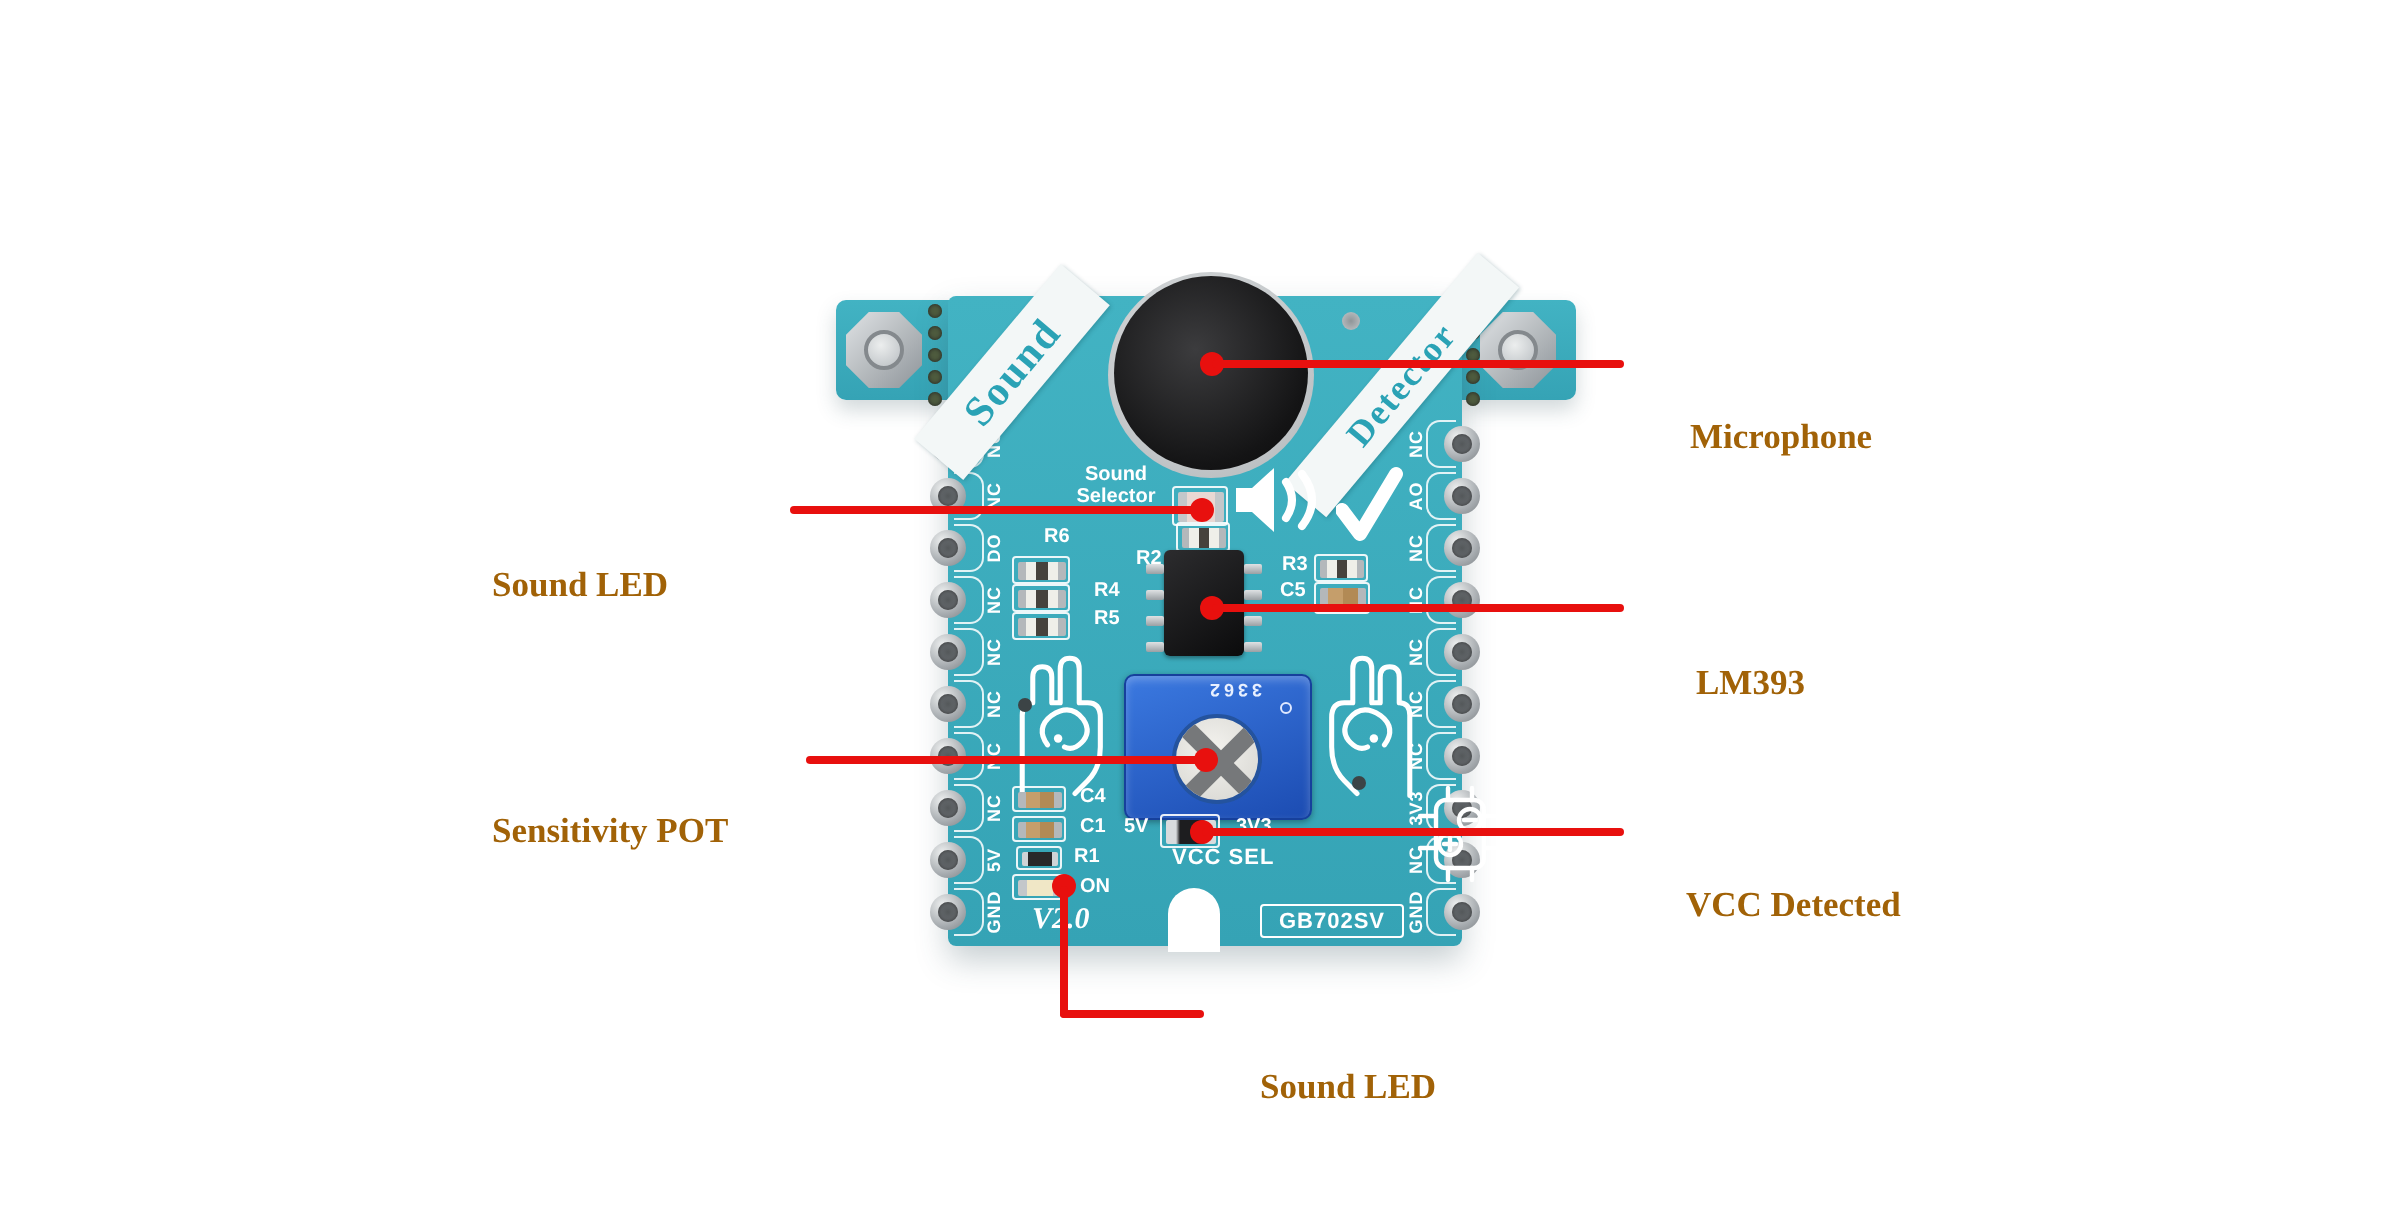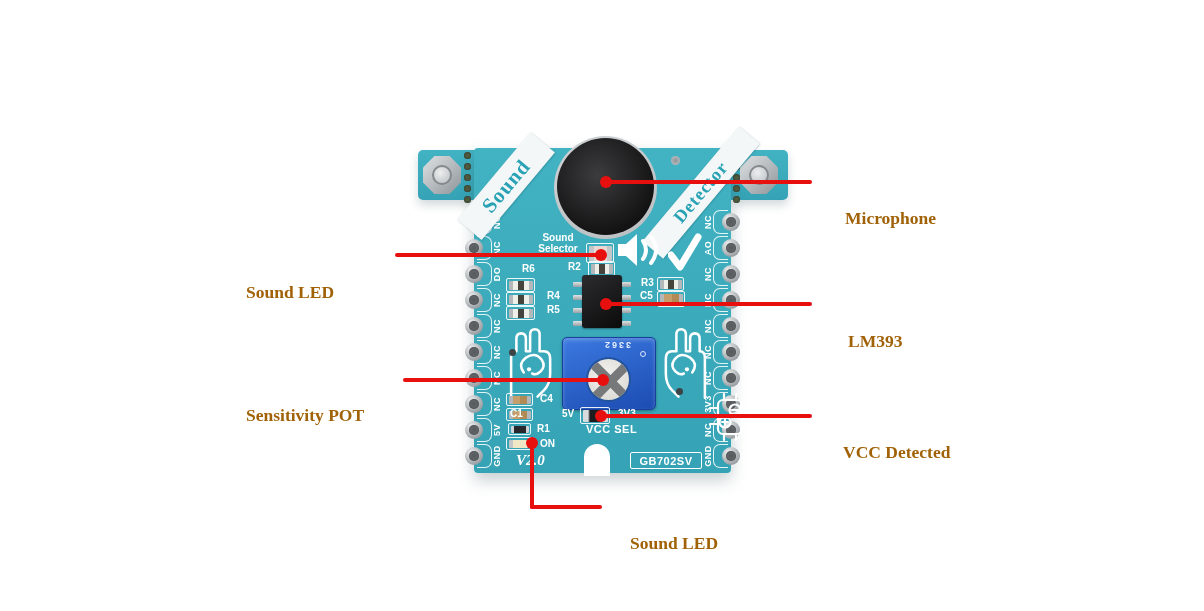--- a/index.html
+++ b/index.html
@@ -253,21 +253,21 @@
   <div class="mic"></div>
   <div class="drill" style="left:671px;top:156px;width:9px;height:9px;background:radial-gradient(#8f9598,#c2c6c9)"></div>
 
   <div class="silk" style="left:529px;top:233px;width:58px;text-align:center">
     <span>Sound</span><br>
     <span>Selector</span>
   </div>
   <div class="smd led-s" style="left:586px;top:243px;width:28px;height:20px">
       <i></i>
     </div>
-  <span class="silk" style="left:568px;top:262px">R2</span>
+  <span class="silk" style="left:568px;top:275px">R2</span>
   <div class="smd res-w" style="left:588px;top:261px;width:27px;height:15px">
       <i></i>
     </div>
 
   <svg class="svgmark" style="left:616px;top:231px" width="52" height="38" viewBox="0 0 52 38">
     <path d="M2 13 h8 l11 -10 v32 l-11 -10 h-8 z" fill="#fff"></path>
     <path d="M27 10 q6 9 0 18 M35 6 q10 13 0 26" fill="none" stroke="#fff" stroke-width="4" stroke-linecap="round"></path>
   </svg>
   <svg class="svgmark" style="left:668px;top:233px" width="34" height="40" viewBox="0 0 34 40">
     <path d="M3 22 l9 12 L30 4" fill="none" stroke="#fff" stroke-width="7" stroke-linecap="round" stroke-linejoin="round"></path>
@@ -330,21 +330,21 @@
       <b class="b"></b>
     </div>
 
   <div class="smd cap-t" style="left:506px;top:393px;width:27px;height:13px">
       <i></i>
     </div>
   <span class="silk" style="left:540px;top:394px">C4</span>
   <div class="smd cap-t" style="left:506px;top:408px;width:27px;height:13px">
       <i></i>
     </div>
-  <span class="silk" style="left:510px;top:409px">C1</span>
+  <span class="silk" style="left:540px;top:409px">C1</span>
   <span class="silk" style="left:562px;top:409px">5V</span>
   <div class="smd jmp" style="left:580px;top:407px;width:30px;height:17px">
       <i></i>
     </div>
   <span class="silk" style="left:618px;top:409px">3V3</span>
   <span class="silk big" style="left:586px;top:424px">VCC SEL</span>
   <div class="smd smd-k" style="left:508px;top:423px;width:23px;height:12px">
       <i></i>
     </div>
   <span class="silk" style="left:537px;top:424px">R1</span>

